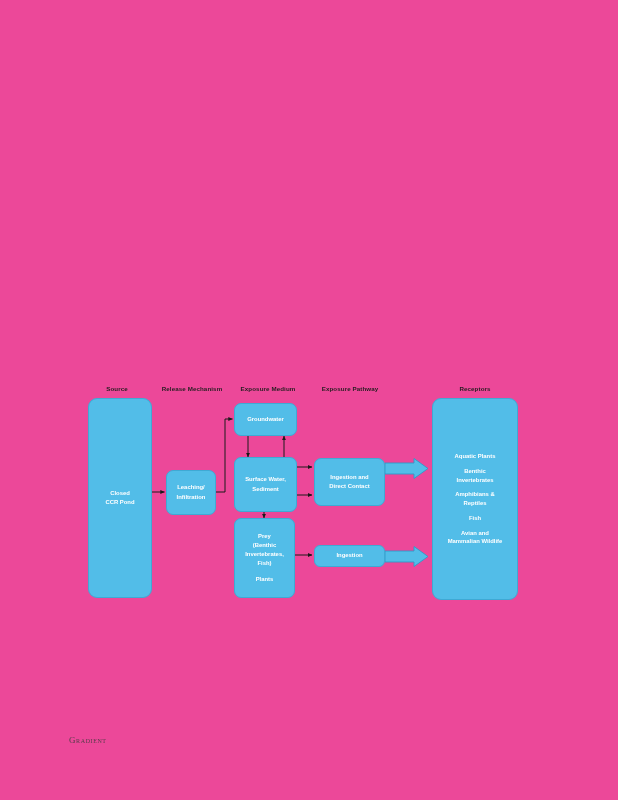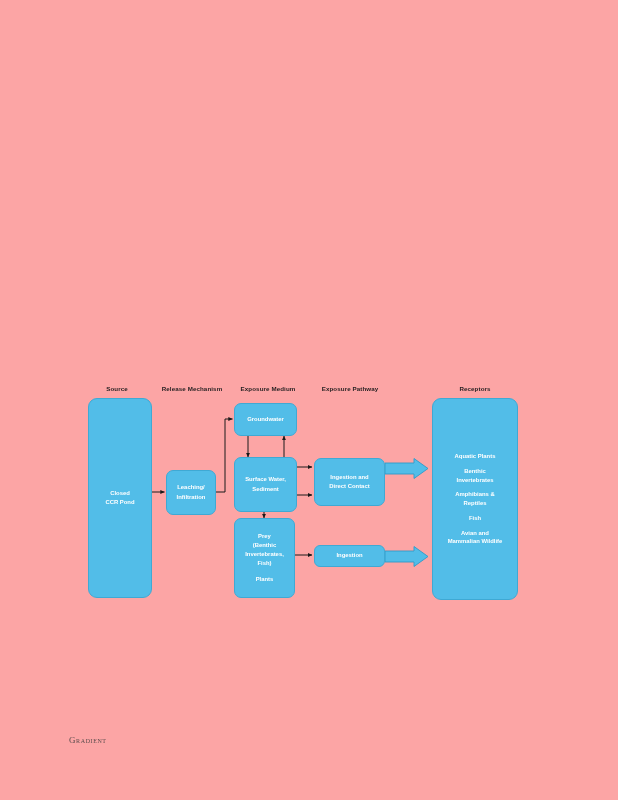--- a/index.html
+++ b/index.html
@@ -13,21 +13,21 @@
     width: 618px;
     height: 800px;
     position: relative;
     overflow: hidden;
   }
   #page {
     position: absolute;
     left: 0; top: 0;
     width: 618px;
     height: 800px;
-    background: #fca5a5;
+    background: #ec4899;
   }
   #diagram {
     position: absolute;
     left: 0; top: 0;
     width: 618px;
     height: 800px;
   }
   
   .col-header {
     position: absolute;

